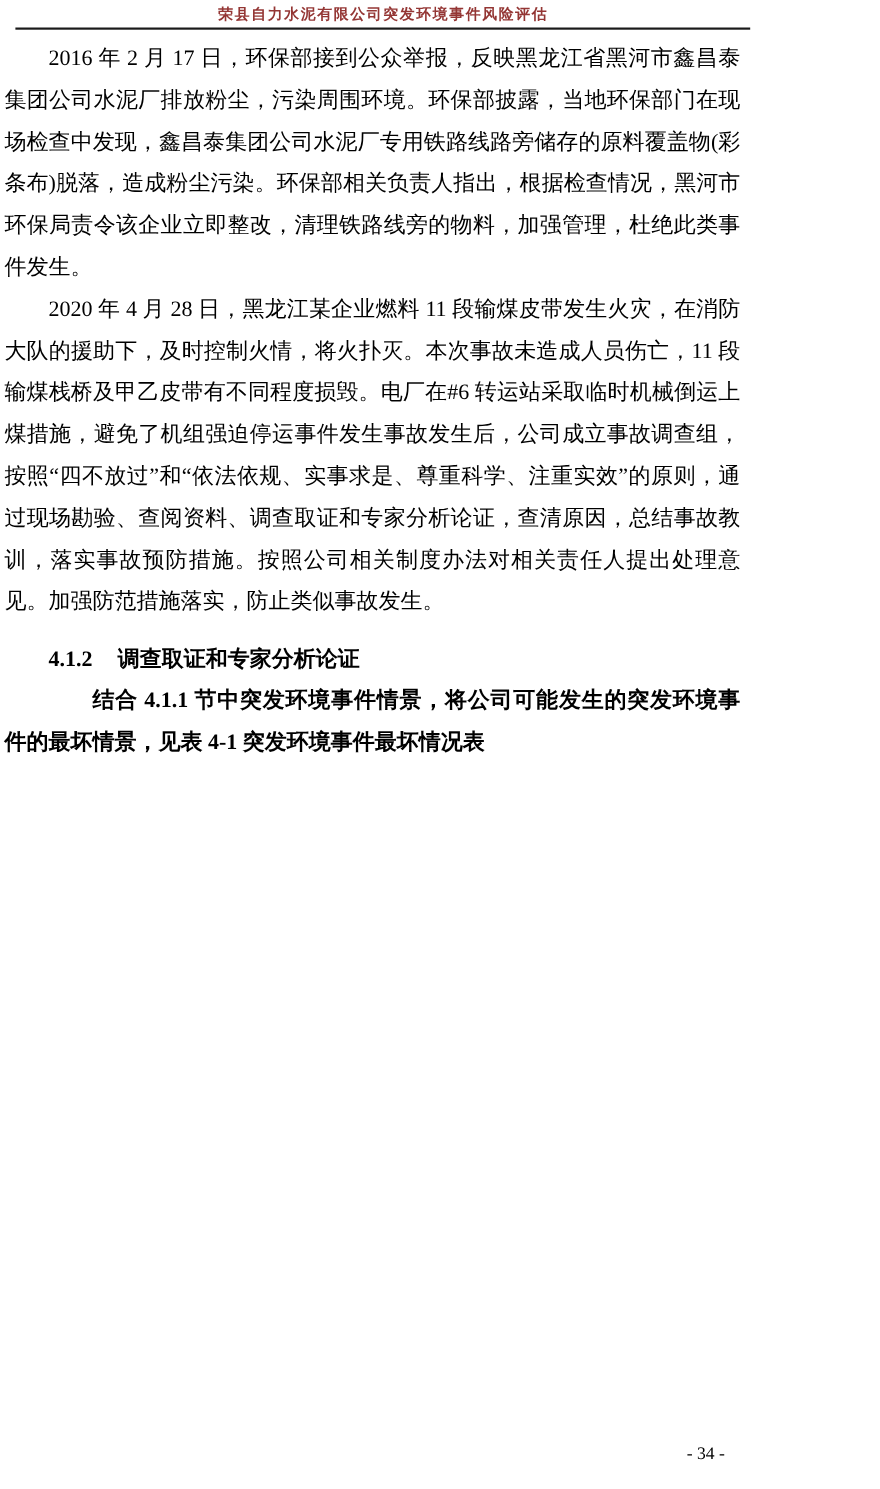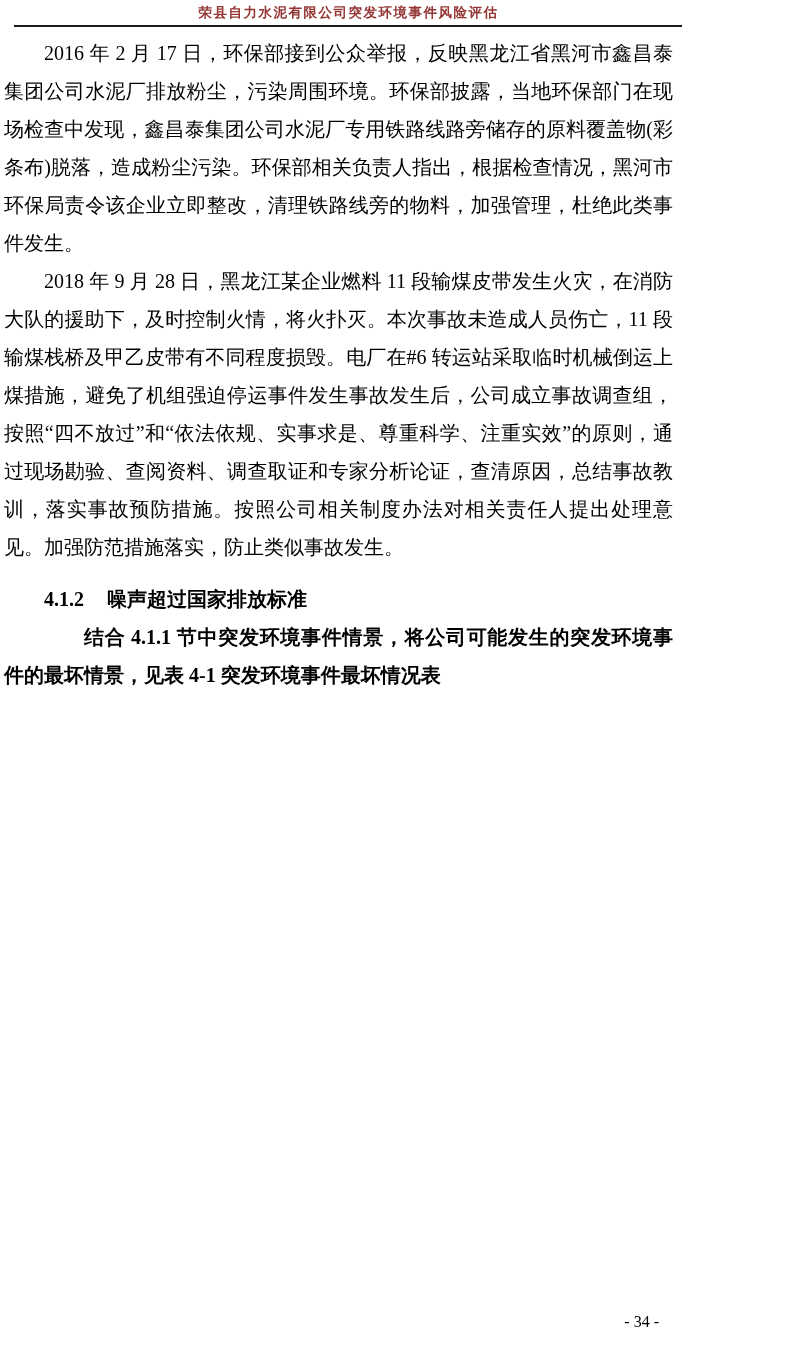--- a/index.html
+++ b/index.html
@@ -73,27 +73,27 @@
   <div class="header">
     <div class="header-title">荣县自力水泥有限公司突发环境事件风险评估</div>
     <div class="header-rule"></div>
   </div>
 
   <div class="content">
 
     <p class="para indent-2">2016 年 2 月 17 日，环保部接到公众举报，反映黑龙江省黑河市鑫昌泰集团公司水泥厂排放粉尘，污染周围环境。环保部披露，当地环保部门在现场检查中发现，鑫昌泰集团公司水泥厂专用铁路线路旁储存的原料覆盖物(彩条布)脱落，造成粉尘污染。环保部相关负责人指出，根据检查情况，黑河市环保局责令该企业立即整改，清理铁路线旁的物料，加强管理，杜绝此类事件发生。</p>
 
 
-    <p class="para indent-2">2018 年 9 月 28 日，黑龙江某企业燃料 11 段输煤皮带发生火灾，在消防大队的援助下，及时控制火情，将火扑灭。本次事故未造成人员伤亡，11 段输煤栈桥及甲乙皮带有不同程度损毁。电厂在#6 转运站采取临时机械倒运上煤措施，避免了机组强迫停运事件发生事故发生后，公司成立事故调查组，按照“四不放过”和“依法依规、实事求是、尊重科学、注重实效”的原则，通过现场勘验、查阅资料、调查取证和专家分析论证，查清原因，总结事故教训，落实事故预防措施。按照公司相关制度办法对相关责任人提出处理意见。加强防范措施落实，防止类似事故发生。</p>
+    <p class="para indent-2">2020 年 4 月 28 日，黑龙江某企业燃料 11 段输煤皮带发生火灾，在消防大队的援助下，及时控制火情，将火扑灭。本次事故未造成人员伤亡，11 段输煤栈桥及甲乙皮带有不同程度损毁。电厂在#6 转运站采取临时机械倒运上煤措施，避免了机组强迫停运事件发生事故发生后，公司成立事故调查组，按照“四不放过”和“依法依规、实事求是、尊重科学、注重实效”的原则，通过现场勘验、查阅资料、调查取证和专家分析论证，查清原因，总结事故教训，落实事故预防措施。按照公司相关制度办法对相关责任人提出处理意见。加强防范措施落实，防止类似事故发生。</p>
 
 
 
     <h3 class="section-heading">
       <span>4.1.2</span>
-      <span class="heading-title">噪声超过国家排放标准</span>
+      <span class="heading-title">调查取证和专家分析论证</span>
     </h3>
 
     <p class="para indent-4">结合 4.1.1 节中突发环境事件情景，将公司可能发生的突发环境事件的最坏情景，见表 4-1 突发环境事件最坏情况表</p>
 
   </div>
 
   <div class="footer">
     <span>- 34 -</span>
   </div>
 

